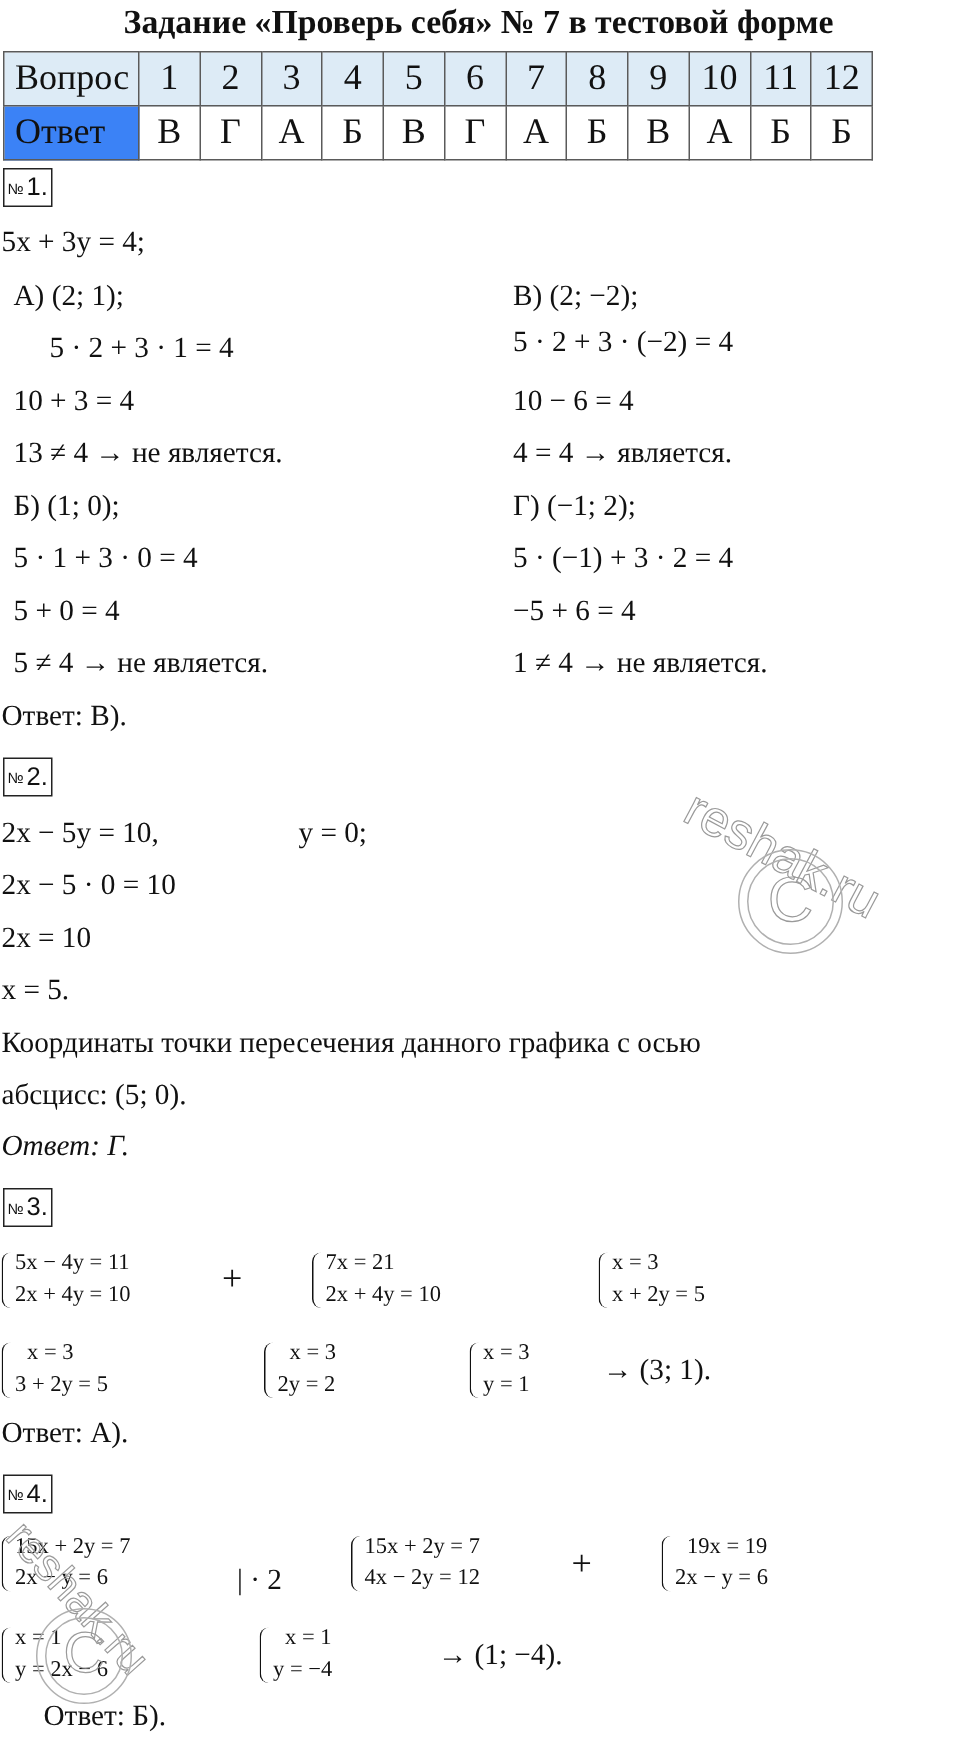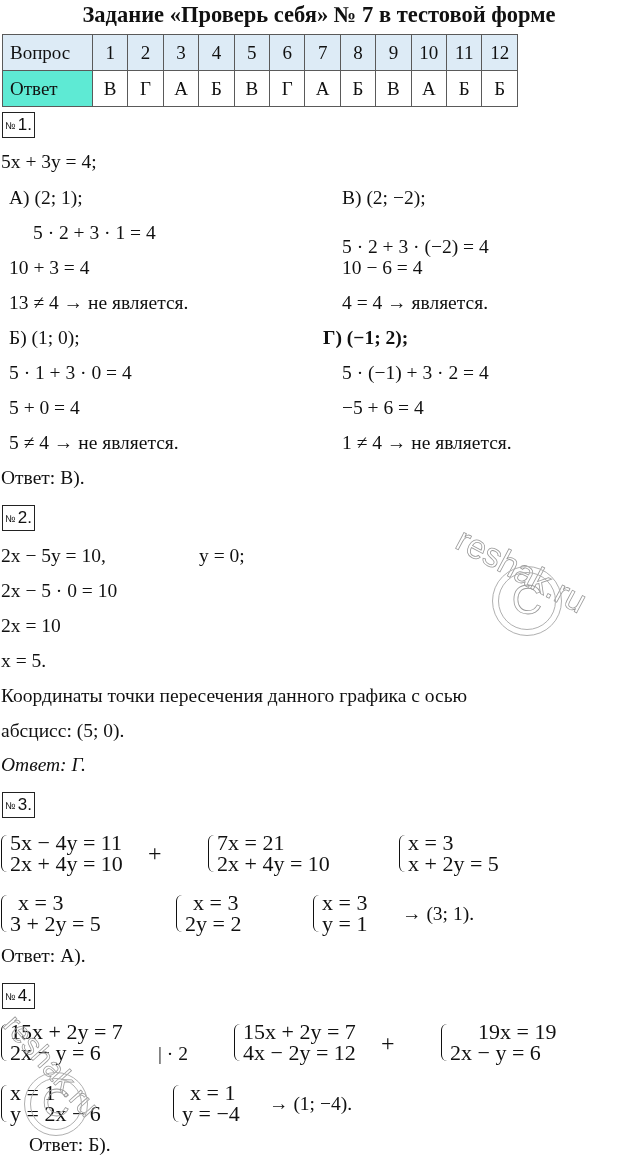--- a/index.html
+++ b/index.html
@@ -5,41 +5,41 @@
   html, body { margin: 0; padding: 0; background: #ffffff; }
   body {
     width: 638px; height: 1158px; position: relative; overflow: hidden;
     font-family: "Liberation Serif", "DejaVu Serif", serif; color: #111;
   }
   .title {
     position: absolute; left: 0; top: 2px; width: 638px; text-align: center;
     font-weight: bold; font-size: 22.5px; letter-spacing: 0px;
   }
   table.answers {
-    position: absolute; left: 2px; top: 34px; width: 516px; height: 72px;
+    position: absolute; left: 2px; top: 34px; width: 580px; height: 72px;
     border-collapse: collapse; table-layout: fixed;
-    font-size: 19px;
+    font-size: 24px;
   }
   table.answers td {
     border: 1.5px solid #5a5a5a; text-align: center; vertical-align: middle;
     padding: 0; height: 35px;
   }
   table.answers tr.head td { background: #ddebf6; }
-  table.answers td.rowlabel { background: #5eead4; text-align: left; padding-left: 7px; width: 82px; }
+  table.answers td.rowlabel { background: #3b82f6; text-align: left; padding-left: 7px; width: 82px; }
   .num-box {
     position: absolute; border: 1.5px solid #222; height: 24px; padding: 0 2px;
     font-family: "Liberation Sans", "DejaVu Sans", sans-serif; font-size: 17px; line-height: 24px;
     font-stretch: condensed;
   }
   .num-box .no { font-size: 10px; vertical-align: 1px; margin-right: 2px; }
   .line {
     position: absolute; font-size: 19.5px; white-space: nowrap; line-height: 22px;
   }
   .sys {
-    position: absolute; white-space: nowrap; font-size: 22px; line-height: 21px;
+    position: absolute; white-space: nowrap; font-size: 15px; line-height: 21px;
     padding-left: 10px;
   }
   .sys::before {
     content: ""; position: absolute; left: 1px; top: 3px; bottom: 2px; width: 6px;
     border-left: 1.3px solid #111; border-radius: 6px 0 0 6px;
   }
   .sys .row { display: block; }
   .op { position: absolute; font-size: 24px; }
   .watermark {
     position: absolute; color: transparent; -webkit-text-stroke: 0.8px #9a9a9a;
@@ -102,30 +102,30 @@
   <span class="no">№</span><span>1.</span>
 </div>
 <div class="line" style="left:1px; top:151px;">5x + 3y = 4;</div>
 
 <div class="line" style="left:9px; top:187px;">А) (2; 1);</div>
 <div class="line" style="left:9px; top:222px;margin-left:24px;">5 · 2 + 3 · 1 = 4</div>
 <div class="line" style="left:9px; top:257px;">10 + 3 = 4</div>
 <div class="line" style="left:9px; top:292px;">13 ≠ 4 → не является.</div>
 
 <div class="line" style="left:342px; top:187px;">В) (2; −2);</div>
-<div class="line" style="left:342px; top:236px;">5 · 2 + 3 · (−2) = 4</div>
+<div class="line" style="left:342px; top:218px;">5 · 2 + 3 · (−2) = 4</div>
 <div class="line" style="left:342px; top:257px;">10 − 6 = 4</div>
 <div class="line" style="left:342px; top:292px;">4 = 4 → является.</div>
 
 <div class="line" style="left:9px; top:327px;">Б) (1; 0);</div>
 <div class="line" style="left:9px; top:362px;">5 · 1 + 3 · 0 = 4</div>
 <div class="line" style="left:9px; top:397px;">5 + 0 = 4</div>
 <div class="line" style="left:9px; top:432px;">5 ≠ 4 → не является.</div>
 
-<div class="line" style="left:323px; top:327px;font-weight:bold;">Г) (−1; 2);</div>
+<div class="line" style="left:342px; top:327px;">Г) (−1; 2);</div>
 <div class="line" style="left:342px; top:362px;">5 · (−1) + 3 · 2 = 4</div>
 <div class="line" style="left:342px; top:397px;">−5 + 6 = 4</div>
 <div class="line" style="left:342px; top:432px;">1 ≠ 4 → не является.</div>
 
 <div class="line" style="left:1px; top:467px;">Ответ: В).</div>
 
 <div class="num-box" style="left:2px; top:505px;">
   <span class="no">№</span><span>2.</span>
 </div>
 <div class="line" style="left:1px; top:545px;">2x − 5y = 10,</div>
@@ -183,31 +183,31 @@
   <span class="row">15x + 2y = 7</span>
   <span class="row">2x − y = 6</span>
 </div>
 <div class="line" style="left:158px; top:1043px;">| · 2</div>
 <div class="sys" style="left:233px; top:1021px;">
   <span class="row">15x + 2y = 7</span>
   <span class="row">4x − 2y = 12</span>
 </div>
 <div class="op" style="left:381px; top:1030px;">+</div>
 <div class="sys" style="left:440px; top:1021px;">
-  <span class="row" style="padding-left:8px;margin-left:20px;">19x = 19</span>
+  <span class="row" style="padding-left:8px;">19x = 19</span>
   <span class="row">2x − y = 6</span>
 </div>
 
 <div class="sys" style="left:0px; top:1082px;">
   <span class="row">x = 1</span>
   <span class="row">y = 2x − 6</span>
 </div>
 <div class="sys" style="left:172px; top:1082px;">
   <span class="row" style="padding-left:8px;">x = 1</span>
   <span class="row">y = −4</span>
 </div>
-<div class="line" style="left:269px; top:1093px;text-align:center;">→    (1; −4).</div>
+<div class="line" style="left:292px; top:1093px;text-align:center;">→    (1; −4).</div>
 <div class="line" style="left:1px; top:1134px;margin-left:28px;">Ответ: Б).</div>
 
 <div class="watermark" style="left:22px; top:1008px; font-size:30px; transform: rotate(48deg); transform-origin: left top;">reshak.ru</div>
 <div class="wm-c" style="left:24px; top:1072px; width:62px; height:62px;">
   <span style="font-size:38px;">C</span>
 </div>
 
 </body></html>

